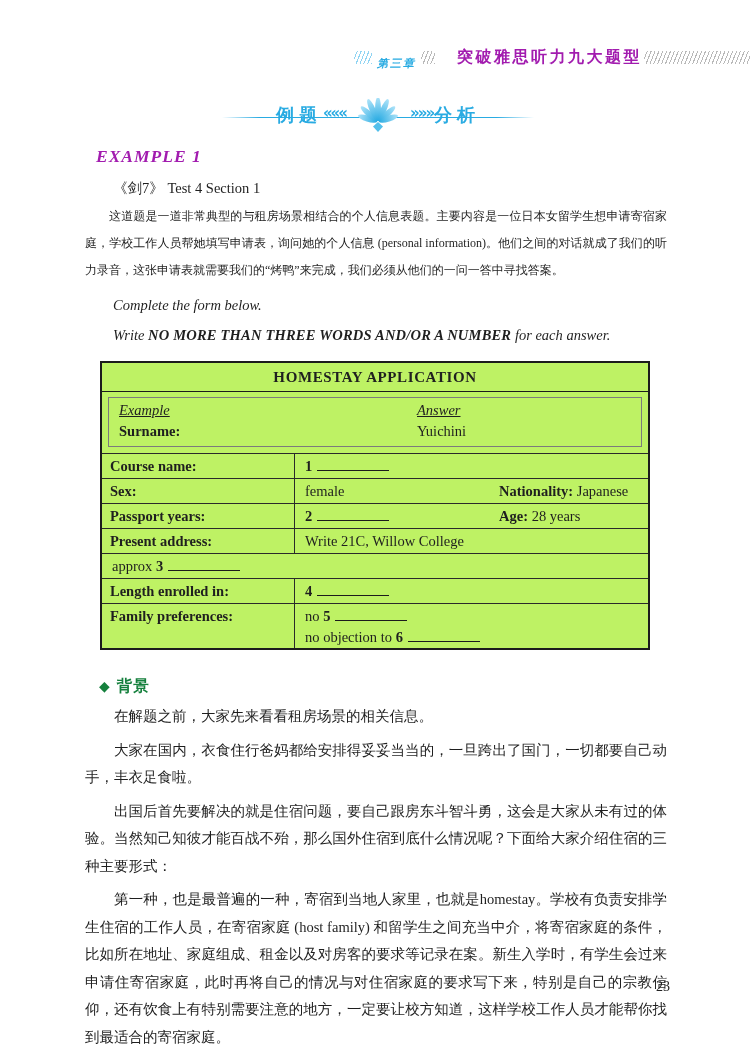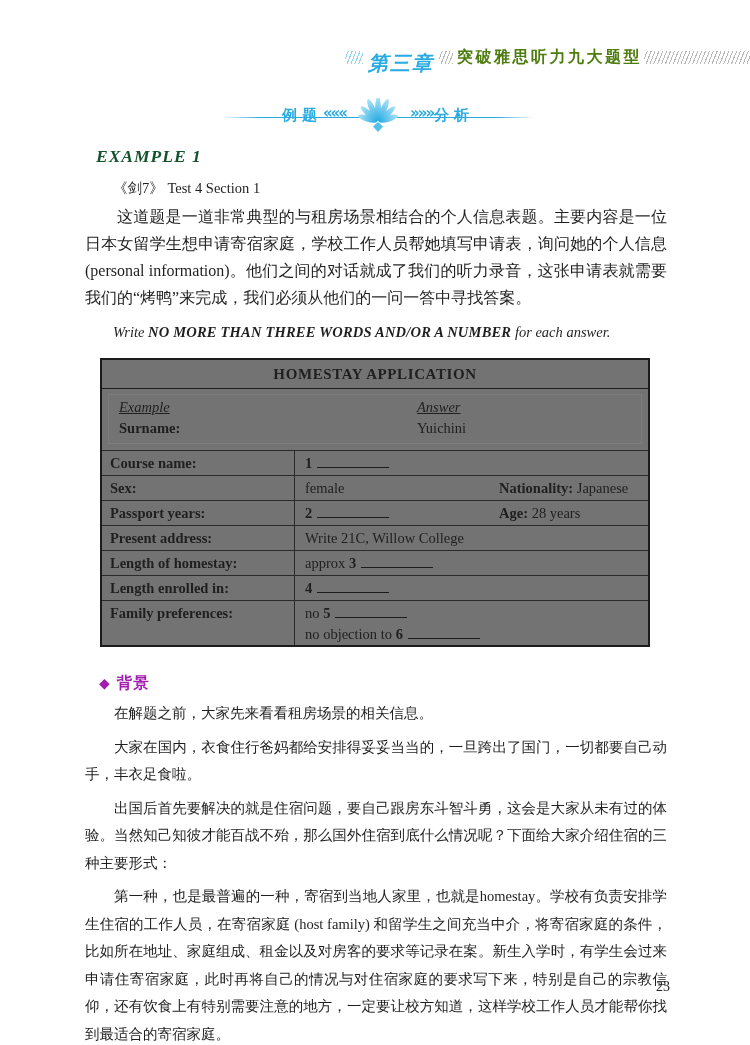--- a/index.html
+++ b/index.html
@@ -9,61 +9,61 @@
     font-family:"Liberation Serif","DejaVu Serif",serif;color:#1f1f1f;
   }
   
   .chapter-header{
     position:absolute;top:48px;right:0;height:18px;
     display:flex;align-items:center;
   }
   .hatch{height:13px;background:repeating-linear-gradient(112deg,transparent 0 2.6px,#b9b9b9 2.6px 3.6px);}
   .hatch.blue{background:repeating-linear-gradient(112deg,transparent 0 2.6px,#8fd4f3 2.6px 3.6px);}
   .chapter-num{
-    font-size:20px;font-weight:bold;font-style:italic;color:#29ABE2;
+    font-size:11px;font-weight:bold;font-style:italic;color:#29ABE2;
     letter-spacing:2px;margin:12px 5px 0 5px;white-space:nowrap;
   }
   .chapter-title{
-    font-size:16px;font-weight:bold;color:#4d7c0f;letter-spacing:2.5px;
-    margin:0 2px 0 4px;white-space:nowrap;
+    font-size:16px;font-weight:bold;color:#a21caf;letter-spacing:2.5px;
+    margin:0 2px 0 22px;white-space:nowrap;
   }
   
   .banner{
     position:absolute;top:90px;left:222px;width:312px;height:40px;
   }
   .banner .rule{
     position:absolute;left:0;right:0;top:27px;height:1px;
     background:linear-gradient(90deg,rgba(41,171,226,0),#29ABE2 12%,#29ABE2 88%,rgba(41,171,226,0));
   }
   .banner .row{
     position:absolute;left:0;right:0;top:0;display:flex;align-items:flex-end;justify-content:center;
   }
   .banner-label{
-    font-size:15px;font-weight:bold;color:#29ABE2;letter-spacing:5px;
+    font-size:18px;font-weight:bold;color:#29ABE2;letter-spacing:5px;
     font-family:"Liberation Sans","DejaVu Sans",sans-serif;line-height:26px;
   }
   .chev{
     color:#29ABE2;font-size:15px;font-weight:bold;letter-spacing:-2px;
     line-height:30px;margin:0 1px;
     font-family:"DejaVu Sans",sans-serif;
   }
   .fan{margin:0 -2px;position:relative;top:8px;}
   
   .content{position:absolute;left:85px;top:146px;width:582px;}
   .example-heading{
     margin:0 0 12px 11px;font-size:17.5px;font-weight:bold;font-style:italic;
-    color:#14532d;letter-spacing:1px;
+    color:#a21caf;letter-spacing:1px;
   }
   .source-line{margin:0 0 0 28px;font-size:14.5px;}
-  .cn{font-size:16px;line-height:27px;text-indent:2em;margin:5px 0 0 0;text-align:justify;}
+  .cn{font-size:12px;line-height:27px;text-indent:2em;margin:5px 0 0 0;text-align:justify;}
   .instr{margin:13px 0 0 28px;font-size:14.5px;font-style:italic;}
   .instr b{letter-spacing:.2px;}
   
   .form-table{
-    margin:17px 0 0 15px;width:546px;border:2px solid #1c1c1c;background:#737373;
+    margin:17px 0 0 15px;width:546px;border:2px solid #1c1c1c;background:#bef264;
   }
   .form-title{
     height:28px;line-height:28px;text-align:center;font-weight:bold;font-size:15px;
     letter-spacing:.6px;border-bottom:1px solid #1c1c1c;
   }
   .example-wrap{padding:5px 6px 6px 6px;}
   .example-box{border:1px solid #7c7c7c;padding:2px 0 4px 0;position:relative;}
   .ex-row{position:relative;height:21px;line-height:21px;font-size:14.5px;}
   .ex-left{position:absolute;left:10px;}
   .ex-right{position:absolute;left:308px;}
@@ -79,21 +79,21 @@
   .frow.h2 .flabel{padding-top:2px;line-height:21px;}
   .frow.h2 .fvalue{padding-top:2px;line-height:21px;height:42px;}
   .extra{position:absolute;left:204px;top:0;}
   .blank{
     display:inline-block;width:72px;height:3px;border-bottom:1px solid #1c1c1c;
     margin-left:5px;vertical-align:baseline;
   }
   .num{font-weight:bold;}
   
   .bg-heading{
-    margin:26px 0 0 14px;font-size:15.5px;font-weight:bold;color:#a21caf;
+    margin:26px 0 0 14px;font-size:15.5px;font-weight:bold;color:#15803d;
     font-family:"Liberation Sans","DejaVu Sans",sans-serif;letter-spacing:1px;
   }
   .bg-heading .diamond{font-size:14px;margin-right:6px;font-family:"DejaVu Sans",sans-serif;}
   .bg-par{font-size:14.5px;line-height:27.5px;text-indent:2em;margin:6px 0 0 0;text-align:justify;}
   .bg-par:first-of-type{margin-top:8px;}
   
   .page-num{position:absolute;left:656px;top:979px;font-size:14px;color:#222;}
 </style>
 </head>
 <body>
@@ -139,20 +139,21 @@
   </div>
 
   <div class="content">
 
     <h2 class="example-heading">EXAMPLE 1</h2>
 
     <p class="source-line">《剑7》  Test 4 Section 1</p>
 
     <p class="cn">这道题是一道非常典型的与租房场景相结合的个人信息表题。主要内容是一位日本女留学生想申请寄宿家庭，学校工作人员帮她填写申请表，询问她的个人信息 (personal information)。他们之间的对话就成了我们的听力录音，这张申请表就需要我们的“烤鸭”来完成，我们必须从他们的一问一答中寻找答案。</p>
 
+    <p class="instr">Complete the form below.</p>
 
     <p class="instr"><span>Write </span><b>NO MORE THAN THREE WORDS AND/OR A NUMBER</b><span> for each answer.</span></p>
 
     <div class="form-table">
       <div class="form-title">HOMESTAY APPLICATION</div>
 
       <div class="example-wrap">
         <div class="example-box">
           <div class="ex-row">
             <span class="ex-left italic">Example</span>
@@ -179,21 +180,20 @@
         <div class="flabel">Passport years:</div>
         <div class="fvalue"><span class="num">2</span><span class="blank"></span><span class="extra"><span class="bold">Age:</span><span> 28 years</span></span></div>
       </div>
 
       <div class="frow h1">
         <div class="flabel">Present address:</div>
         <div class="fvalue"><span>Write 21C, Willow College</span></div>
       </div>
 
       <div class="frow h1">
-        <div class="flabel">Length of homestay:</div>
         <div class="fvalue"><span>approx </span><span class="num">3</span><span class="blank"></span></div>
       </div>
 
       <div class="frow h1">
         <div class="flabel">Length enrolled in:</div>
         <div class="fvalue"><span class="num">4</span><span class="blank"></span></div>
       </div>
 
       <div class="frow h2">
         <div class="flabel">Family preferences:</div>

